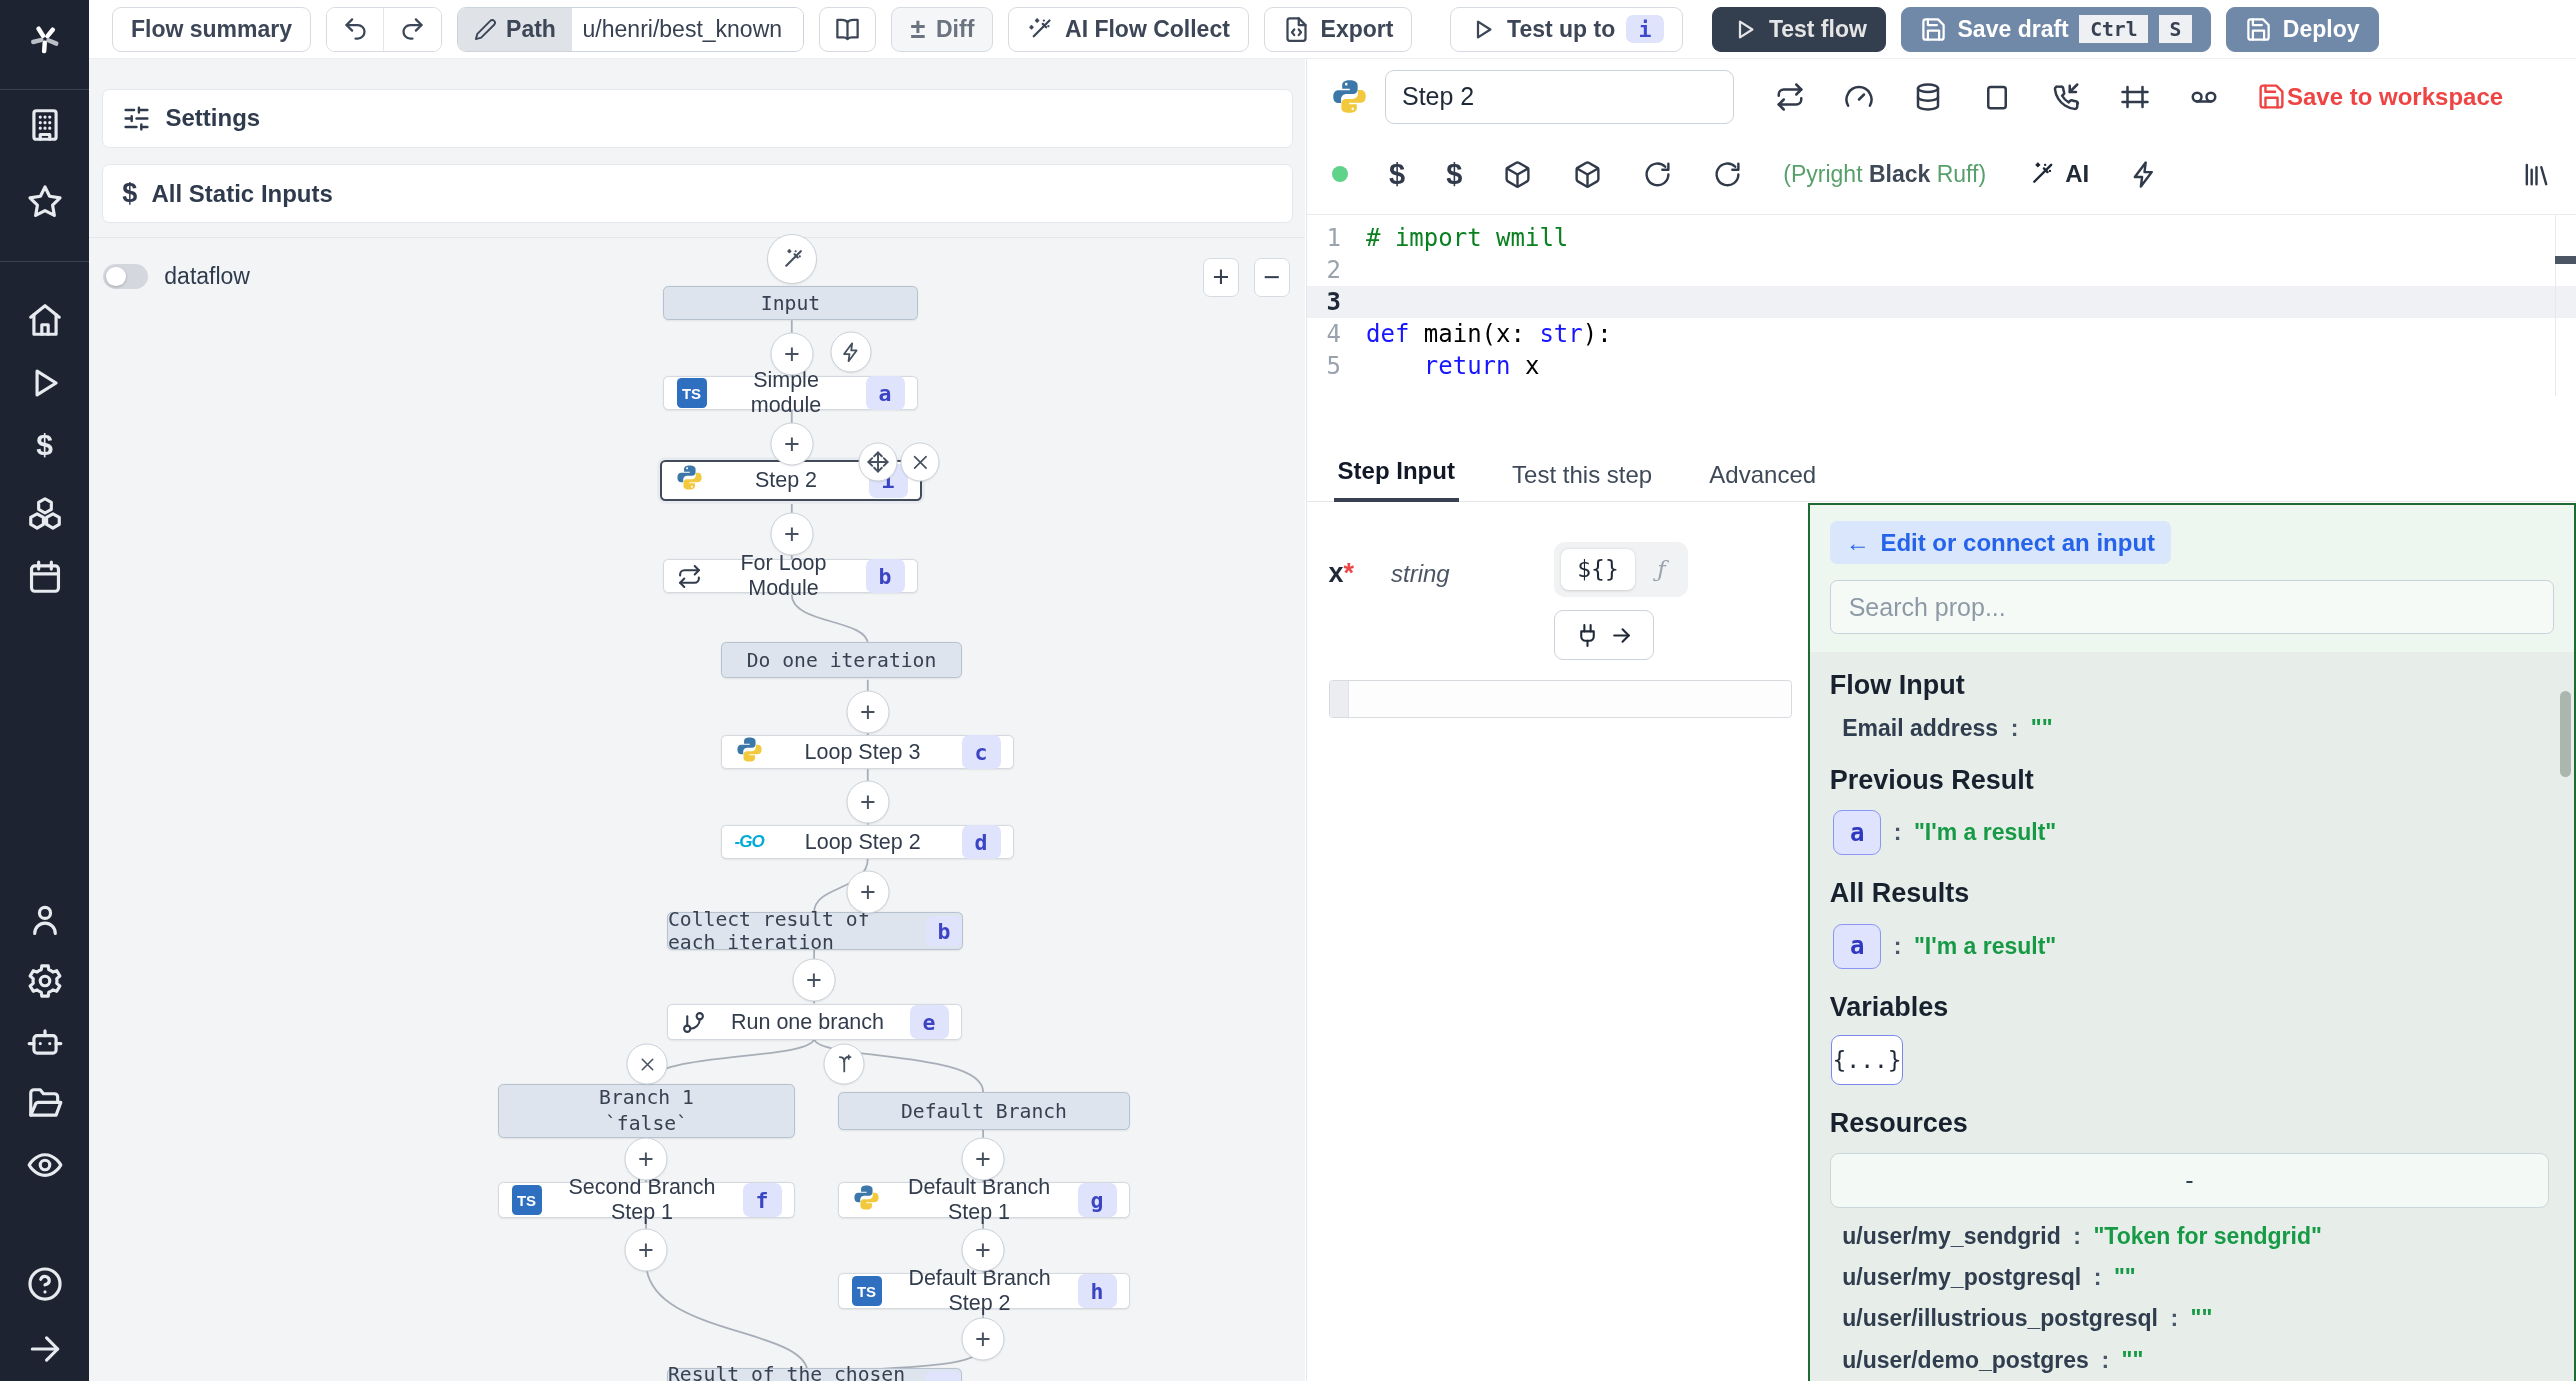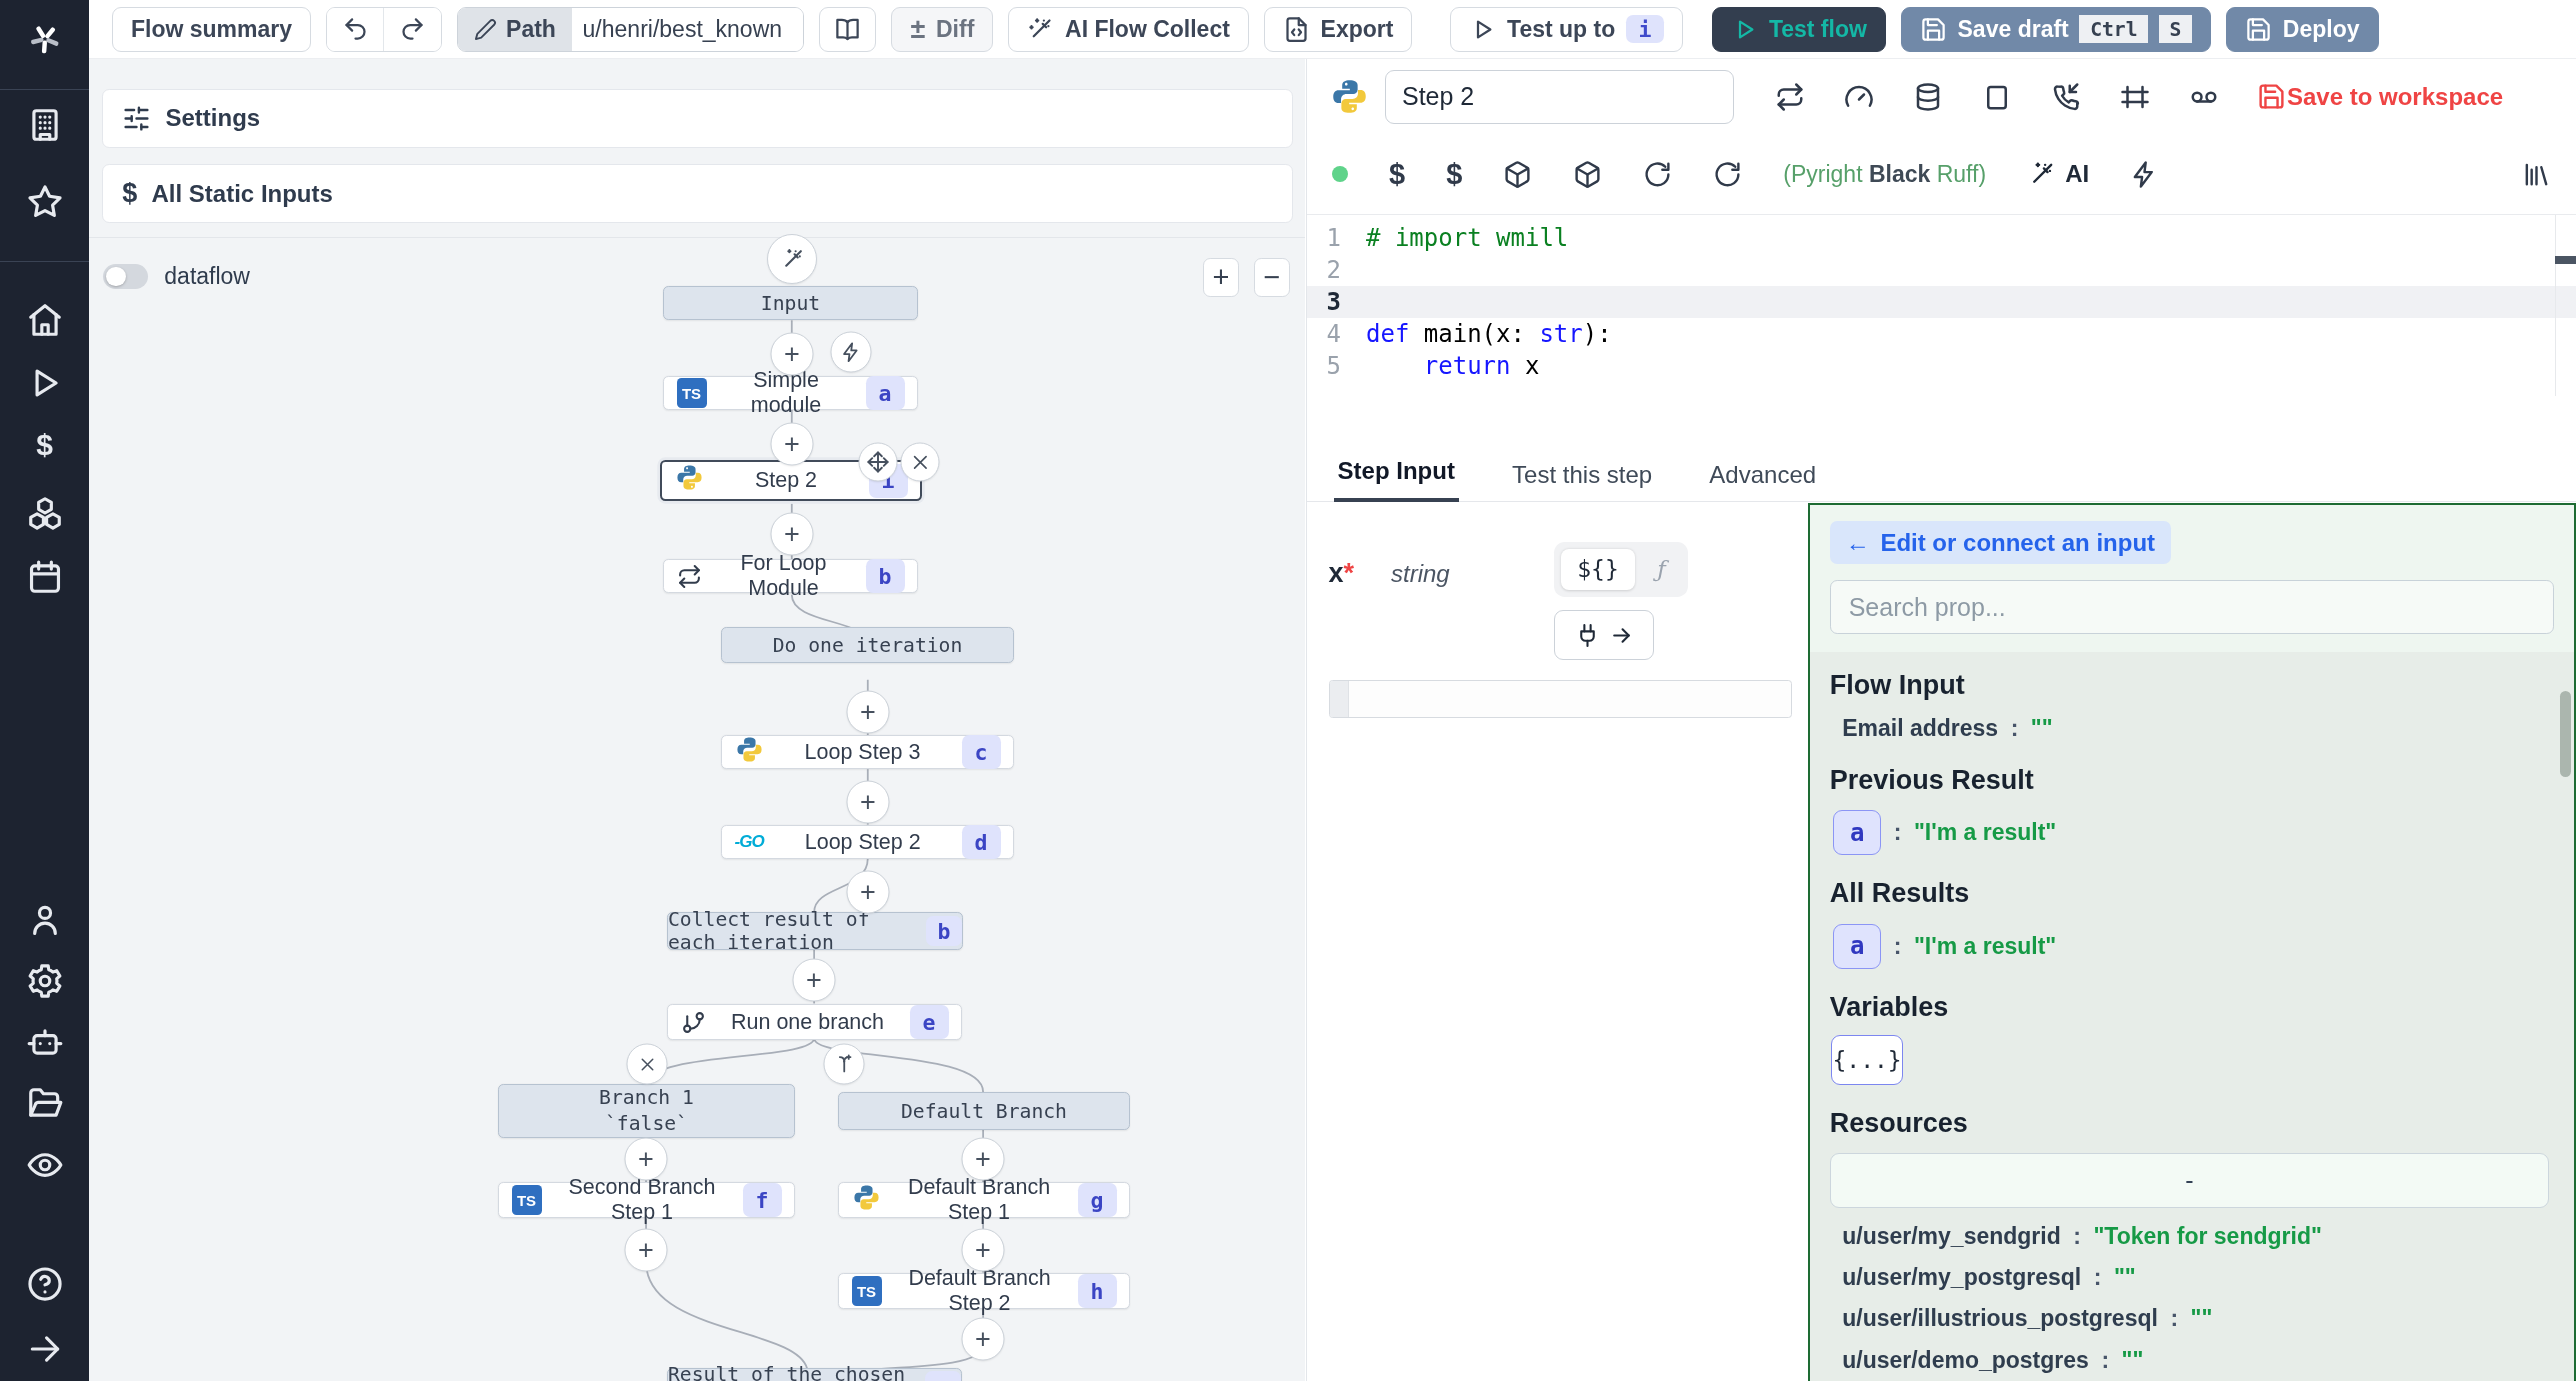--- a/index.html
+++ b/index.html
@@ -20,21 +20,21 @@
   .tb-btn { display:flex; align-items:center; gap:10.7px; height:45px; padding:0 18px;
     border:0.9px solid #d6dbe1; border-radius:9px; background:#fff; font-size:23px; font-weight:600; color:#3c4657; white-space:nowrap; }
   .tb-btn svg { width:27px; height:27px; }
   .tb-group { display:flex; height:45px; border:0.9px solid #d6dbe1; border-radius:9px; overflow:hidden; }
   .tb-group .half { width:57px; display:flex; align-items:center; justify-content:center; color:#3c4657; background:#fff; }
   .tb-group .half:first-child { border-right:0.9px solid #e3e7eb; }
   .path-wrap { display:flex; height:45px; border:0.9px solid #cdd3da; border-radius:9px; overflow:hidden; }
   .path-label { display:flex; align-items:center; gap:9px; background:#dfe3e8; padding:0 16px; font-size:23px; font-weight:700; color:#3c4657; }
   .path-input { width:231px; border:none; outline:none; font-size:23px; color:#374151; padding:0 10.7px; font-family:inherit; }
   .badge-i { background:#dfe3fc; color:#3f4acb; border-radius:7.2px; padding:1.8px 12.5px; font-size:21.5px; font-weight:700; font-family:"DejaVu Sans Mono",monospace; }
-  .btn-dark { background:#333e4f; border-color:#333e4f; color:#14b8a6; }
+  .btn-dark { background:#333e4f; border-color:#333e4f; color:#e5e5e5; }
   .btn-blue { background:#7189a8; border-color:#7189a8; color:#fff; }
   .kbd { background:#eef0f3; color:#374151; border-radius:0; padding:2.7px 10.7px; font-size:19.7px; font-family:"DejaVu Sans Mono",monospace; font-weight:600; }
 
   
   .canvas { position:absolute; left:89px; top:59px; width:1216px; bottom:0; background:#f2f4f6; overflow:hidden; }
   .card { position:absolute; left:12.5px; width:1191px; height:59px; background:#fff; border:0.9px solid #e4e7ec;
     border-radius:7.2px; display:flex; align-items:center; gap:14.3px; padding:0 19.7px; font-size:24px; font-weight:700; color:#2f3b4d; }
   .card svg { width:29px; height:29px; }
   .canvas-div { position:absolute; left:0; right:0; top:178px; height:0.9px; background:#e3e6ea; }
 
@@ -408,21 +408,21 @@
       <svg class="ic" style="width:25px;height:25px;flex:none" viewBox="0 0 24 24">
           <path d="m17 2 4 4-4 4"></path>
           <path d="M3 11v-1a4 4 0 0 1 4-4h14"></path>
           <path d="m7 22-4-4 4-4"></path>
           <path d="M21 13v1a4 4 0 0 1-4 4H3"></path>
         </svg>
       <span class="nlabel">For Loop Module</span>
       <span class="sbadge">b</span>
     </div>
 
-    <div class="gnode vnode" style="left:632px;top:568px;width:293px;height:36px">
+    <div class="gnode vnode" style="left:632px;top:583px;width:241px;height:36px">
         <span>Do one iteration</span>
       </div>
 
     <div class="circ" style="left:779px;top:653px;width:43px;height:43px;font-size:27px">+</div>
 
     <div class="gnode snode" style="left:632px;top:676px;width:293px;height:34px">
       <span class="pyico">
         <svg viewBox="0 0 24 24">
             <path fill="#3b77a8" d="M12 2c-2.6 0-4.5.9-4.5 3v2.2h4.7v.9H5.3C3.1 8.1 2 9.7 2 12c0 2.4 1 4 3.2 4h1.6v-2.3c0-1.8 1.5-3.2 3.3-3.2h4.2c1.5 0 2.7-1.2 2.7-2.7V5c0-2-1.9-3-5-3z"></path>
             <path fill="#f2c93c" d="M12 22c2.6 0 4.5-.9 4.5-3v-2.2h-4.7v-.9h6.9c2.2 0 3.3-1.6 3.3-3.9 0-2.4-1-4-3.2-4h-1.6v2.3c0 1.8-1.5 3.2-3.3 3.2H9.7C8.2 13.5 7 14.7 7 16.2V19c0 2 1.9 3 5 3z"></path>

